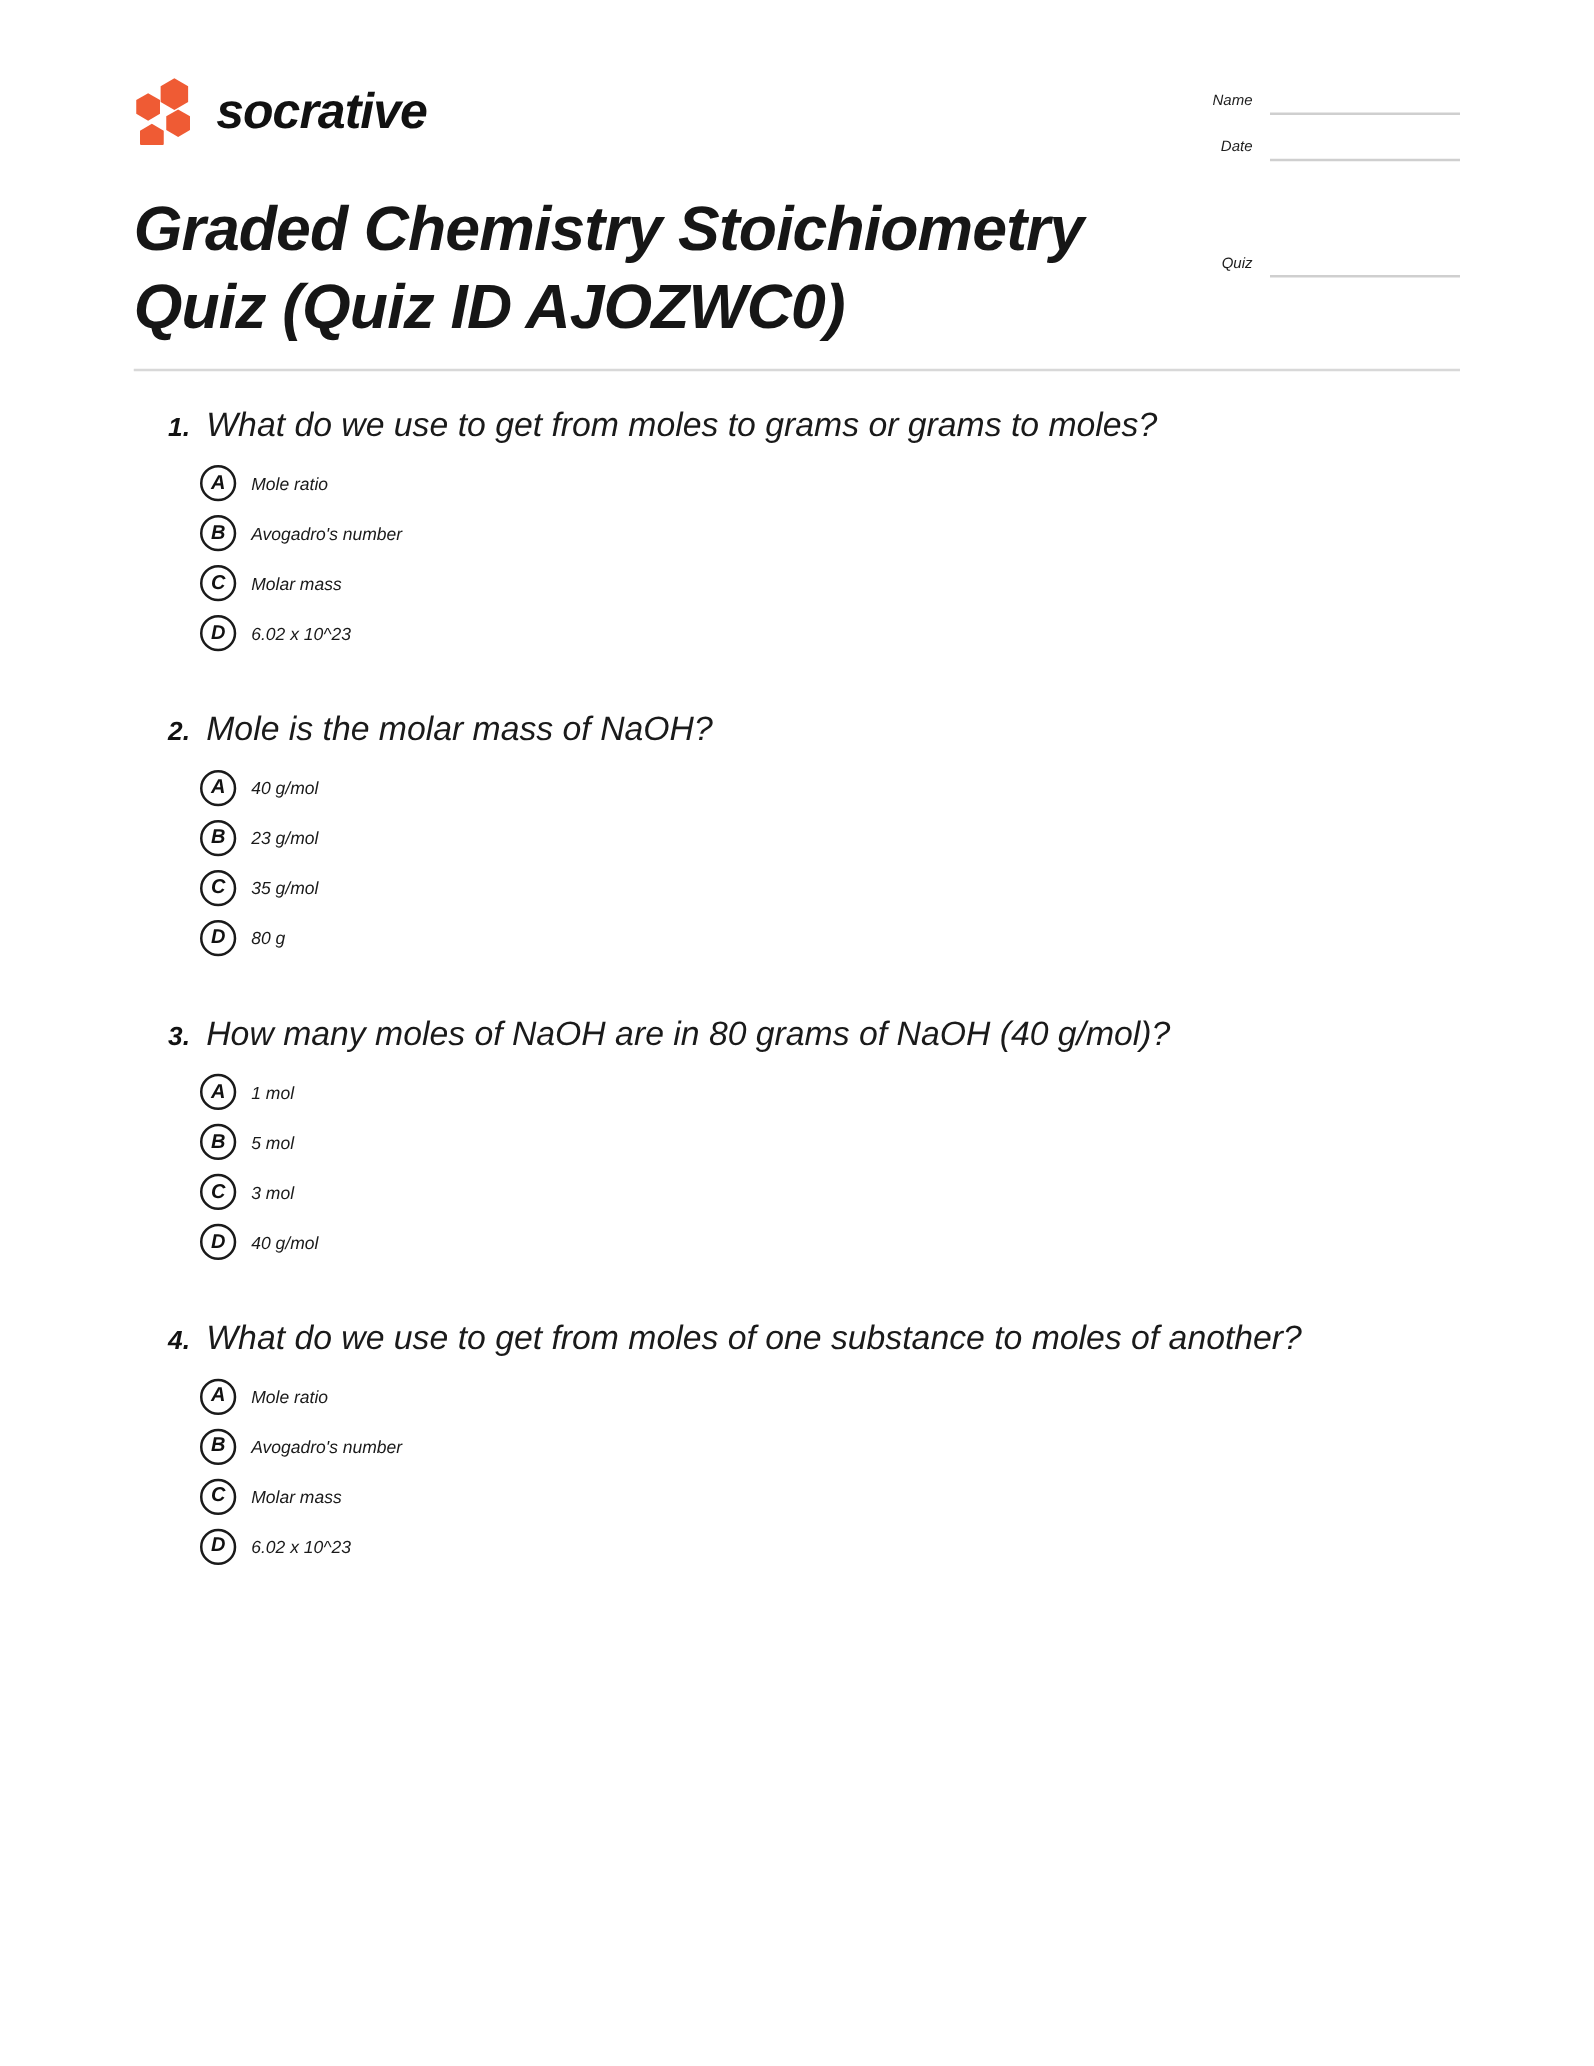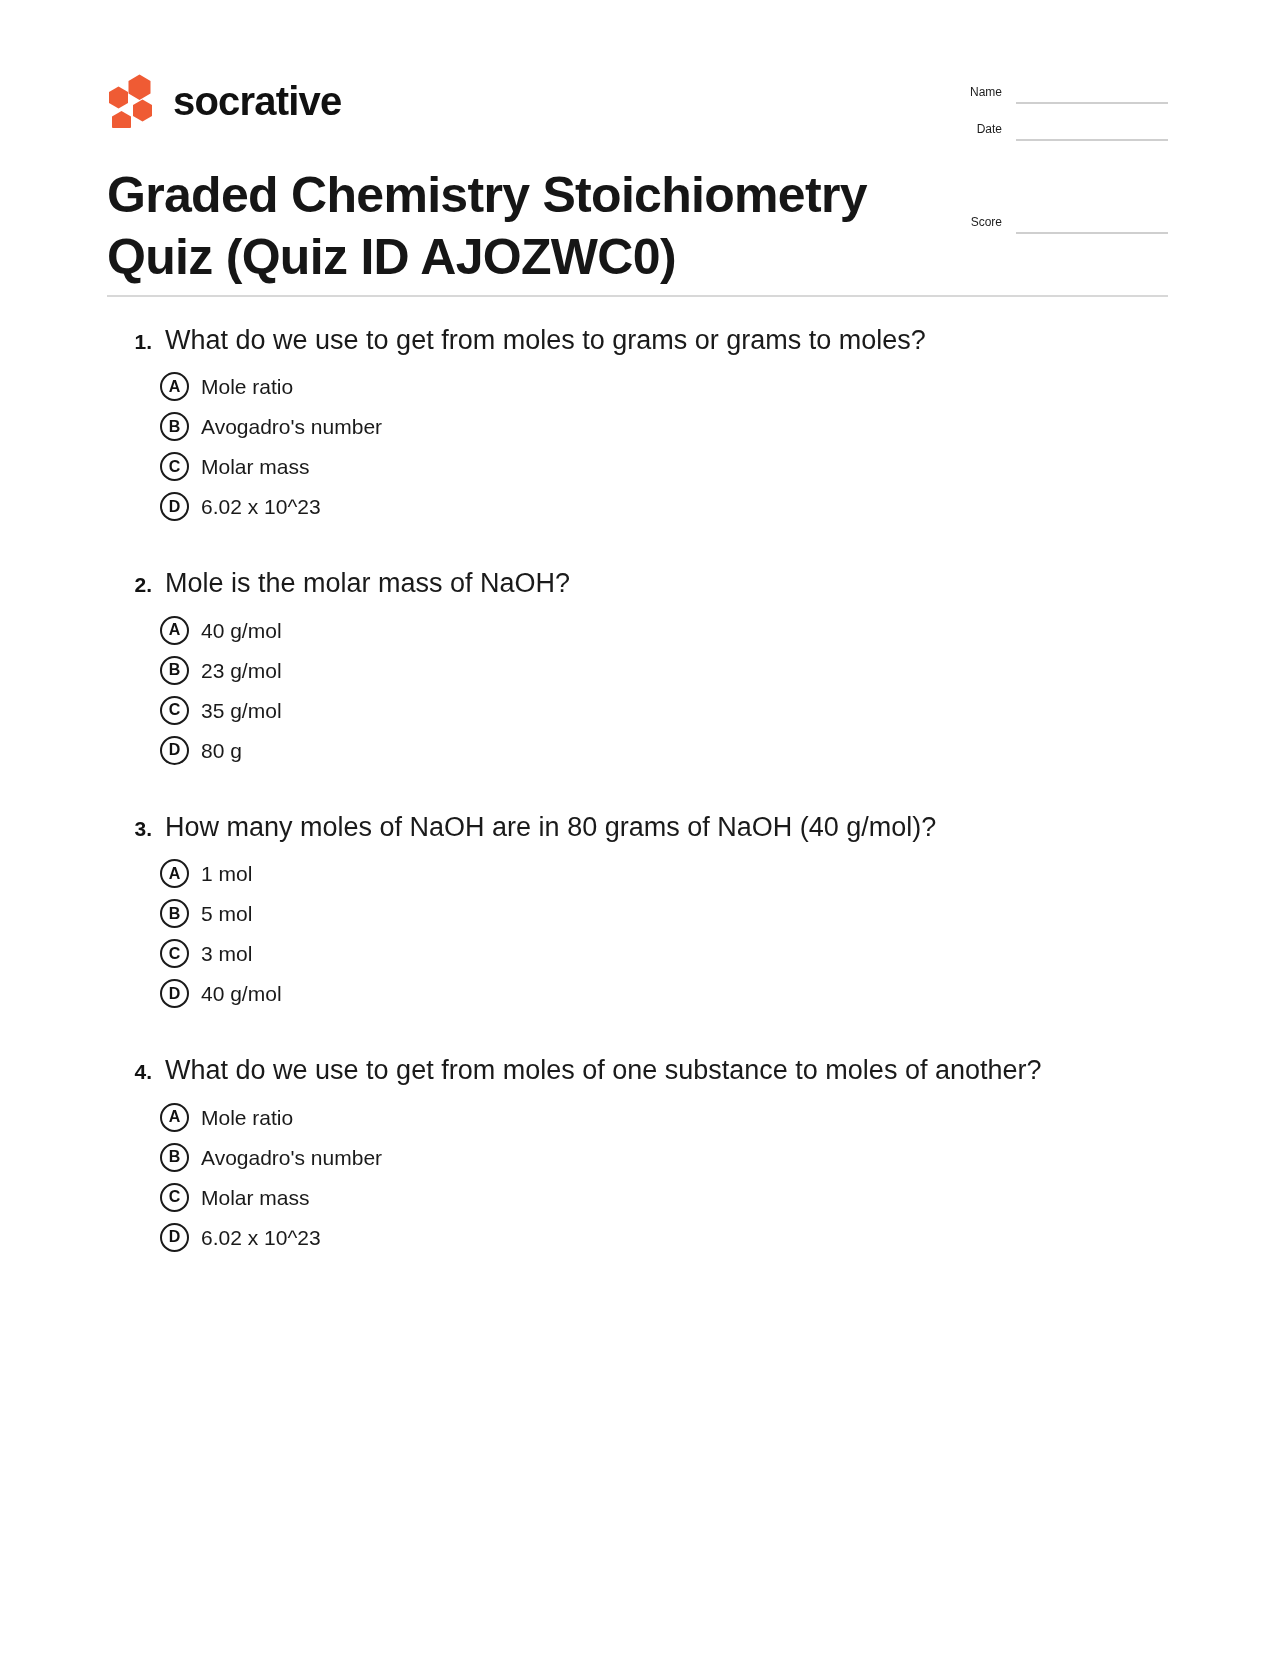--- a/index.html
+++ b/index.html
@@ -13,21 +13,22 @@
     font-family: "Liberation Sans", sans-serif;
     color: #1a1a1a;
     -webkit-font-smoothing: antialiased;
   }
 
   .page {
     position: relative;
     width: 1275px;
     height: 1653px;
     box-sizing: border-box;
-    padding: 12px 107px;
+    padding: 0 107px;
+    font-style: italic;
   }
 
   
   .header {
     position: relative;
     padding-top: 58px;
     height: 232px;
     box-sizing: border-box;
   }
 
@@ -152,21 +153,21 @@
     border-radius: 50%;
     display: flex;
     align-items: center;
     justify-content: center;
     font-size: 16px;
     font-weight: 700;
     color: #111111;
     box-sizing: border-box;
   }
   .choice-text {
-    font-size: 21px;
+    font-size: 14px;
     line-height: 1.3;
     color: #1a1a1a;
   }
 </style>
 </head>
 <body>
 
 <div class="page">
 
   <div class="header">
@@ -191,21 +192,21 @@
         <span class="field-line"></span>
       </div>
       <div class="field-row">
         <span class="field-label">Date</span>
         <span class="field-line"></span>
       </div>
     </div>
 
     <div class="fields-score">
       <div class="field-row">
-        <span class="field-label">Score</span>
+        <span class="field-label">Quiz</span>
         <span class="field-line"></span>
       </div>
     </div>
 
   </div>
 
   <div class="header-rule"></div>
 
   <div class="questions" id="questions">
       <div class="question">

